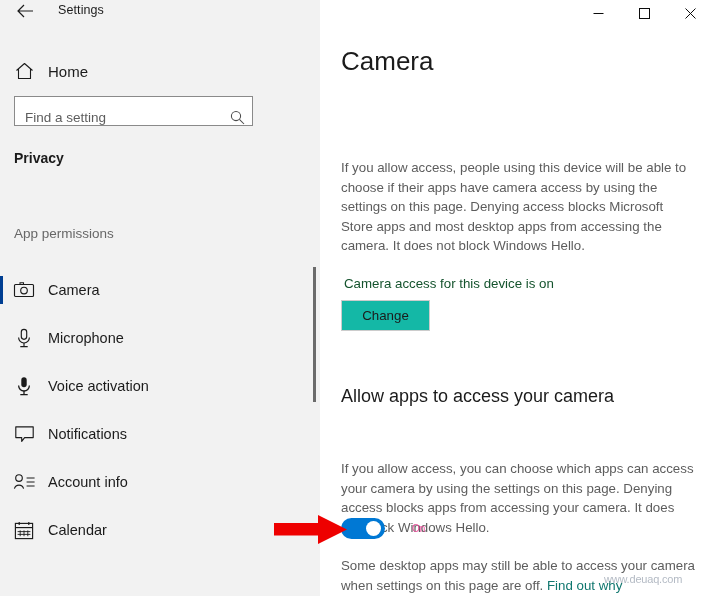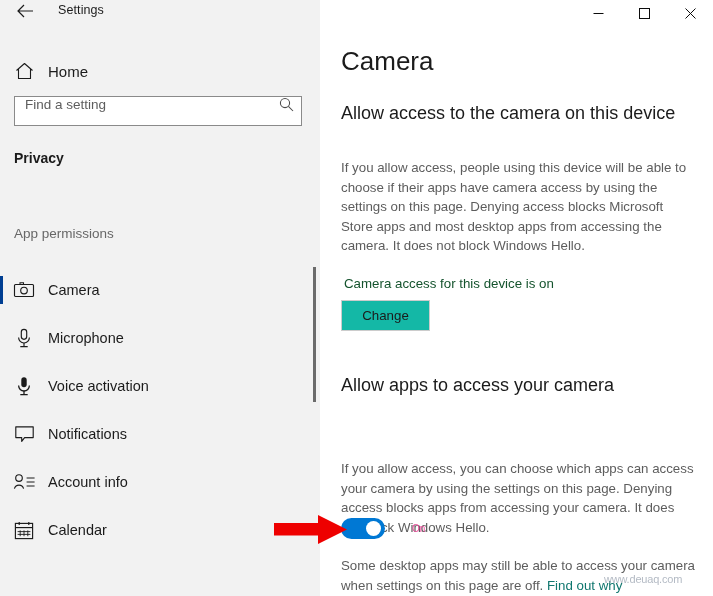--- a/index.html
+++ b/index.html
@@ -87,24 +87,24 @@
     display: flex; align-items: center; justify-content: center;
     color: #1b1b1b;
   }
   .home-label {
     font-size: 15px;
     color: #1b1b1b;
   }
   .search-box {
     position: absolute;
     left: 14px; top: 68px;
-    width: 288px; height: 30px;
+    width: 239px; height: 30px;
     background: #ffffff;
     border: 1px solid #8a8a8a;
-    display: flex; align-items: flex-start;
+    display: flex; align-items: flex-end;
   }
   .search-input {
     flex: 1;
     border: none; outline: none;
     background: transparent;
     font-family: "Liberation Sans", sans-serif;
     font-size: 13.5px;
     color: #1b1b1b;
     padding: 0 8px 0 10px;
   }
@@ -409,29 +409,28 @@
 
     </div>
 
     <div class="sb-scroll"></div>
   </div>
 
   <div class="content">
 
     <div class="page-title">Camera</div>
 
-    <div class="h2" style="top:72px;">Allow access to the camera on this device</div>
 
     <div class="body-text" style="top:130px;">If you allow access, people using this device will be able to choose if their apps have camera access by using the settings on this page. Denying access blocks Microsoft Store apps and most desktop apps from accessing the camera. It does not block Windows Hello.</div>
 
     <div class="status-text">Camera access for this device is on</div>
 
     <button class="change-btn">Change</button>
 
-    <div class="h2" style="top:344px;">Allow apps to access your camera</div>
+    <div class="h2" style="top:355px;">Allow apps to access your camera</div>
 
     <div class="body-text" style="top:386px;margin-top:45px;">If you allow access, you can choose which apps can access your camera by using the settings on this page. Denying access blocks apps from accessing your camera. It does not block Windows Hello.</div>
 
     <div class="toggle-row">
       <div class="toggle">
         <span class="knob"></span>
       </div>
       <span class="toggle-label">On</span>
     </div>
 

